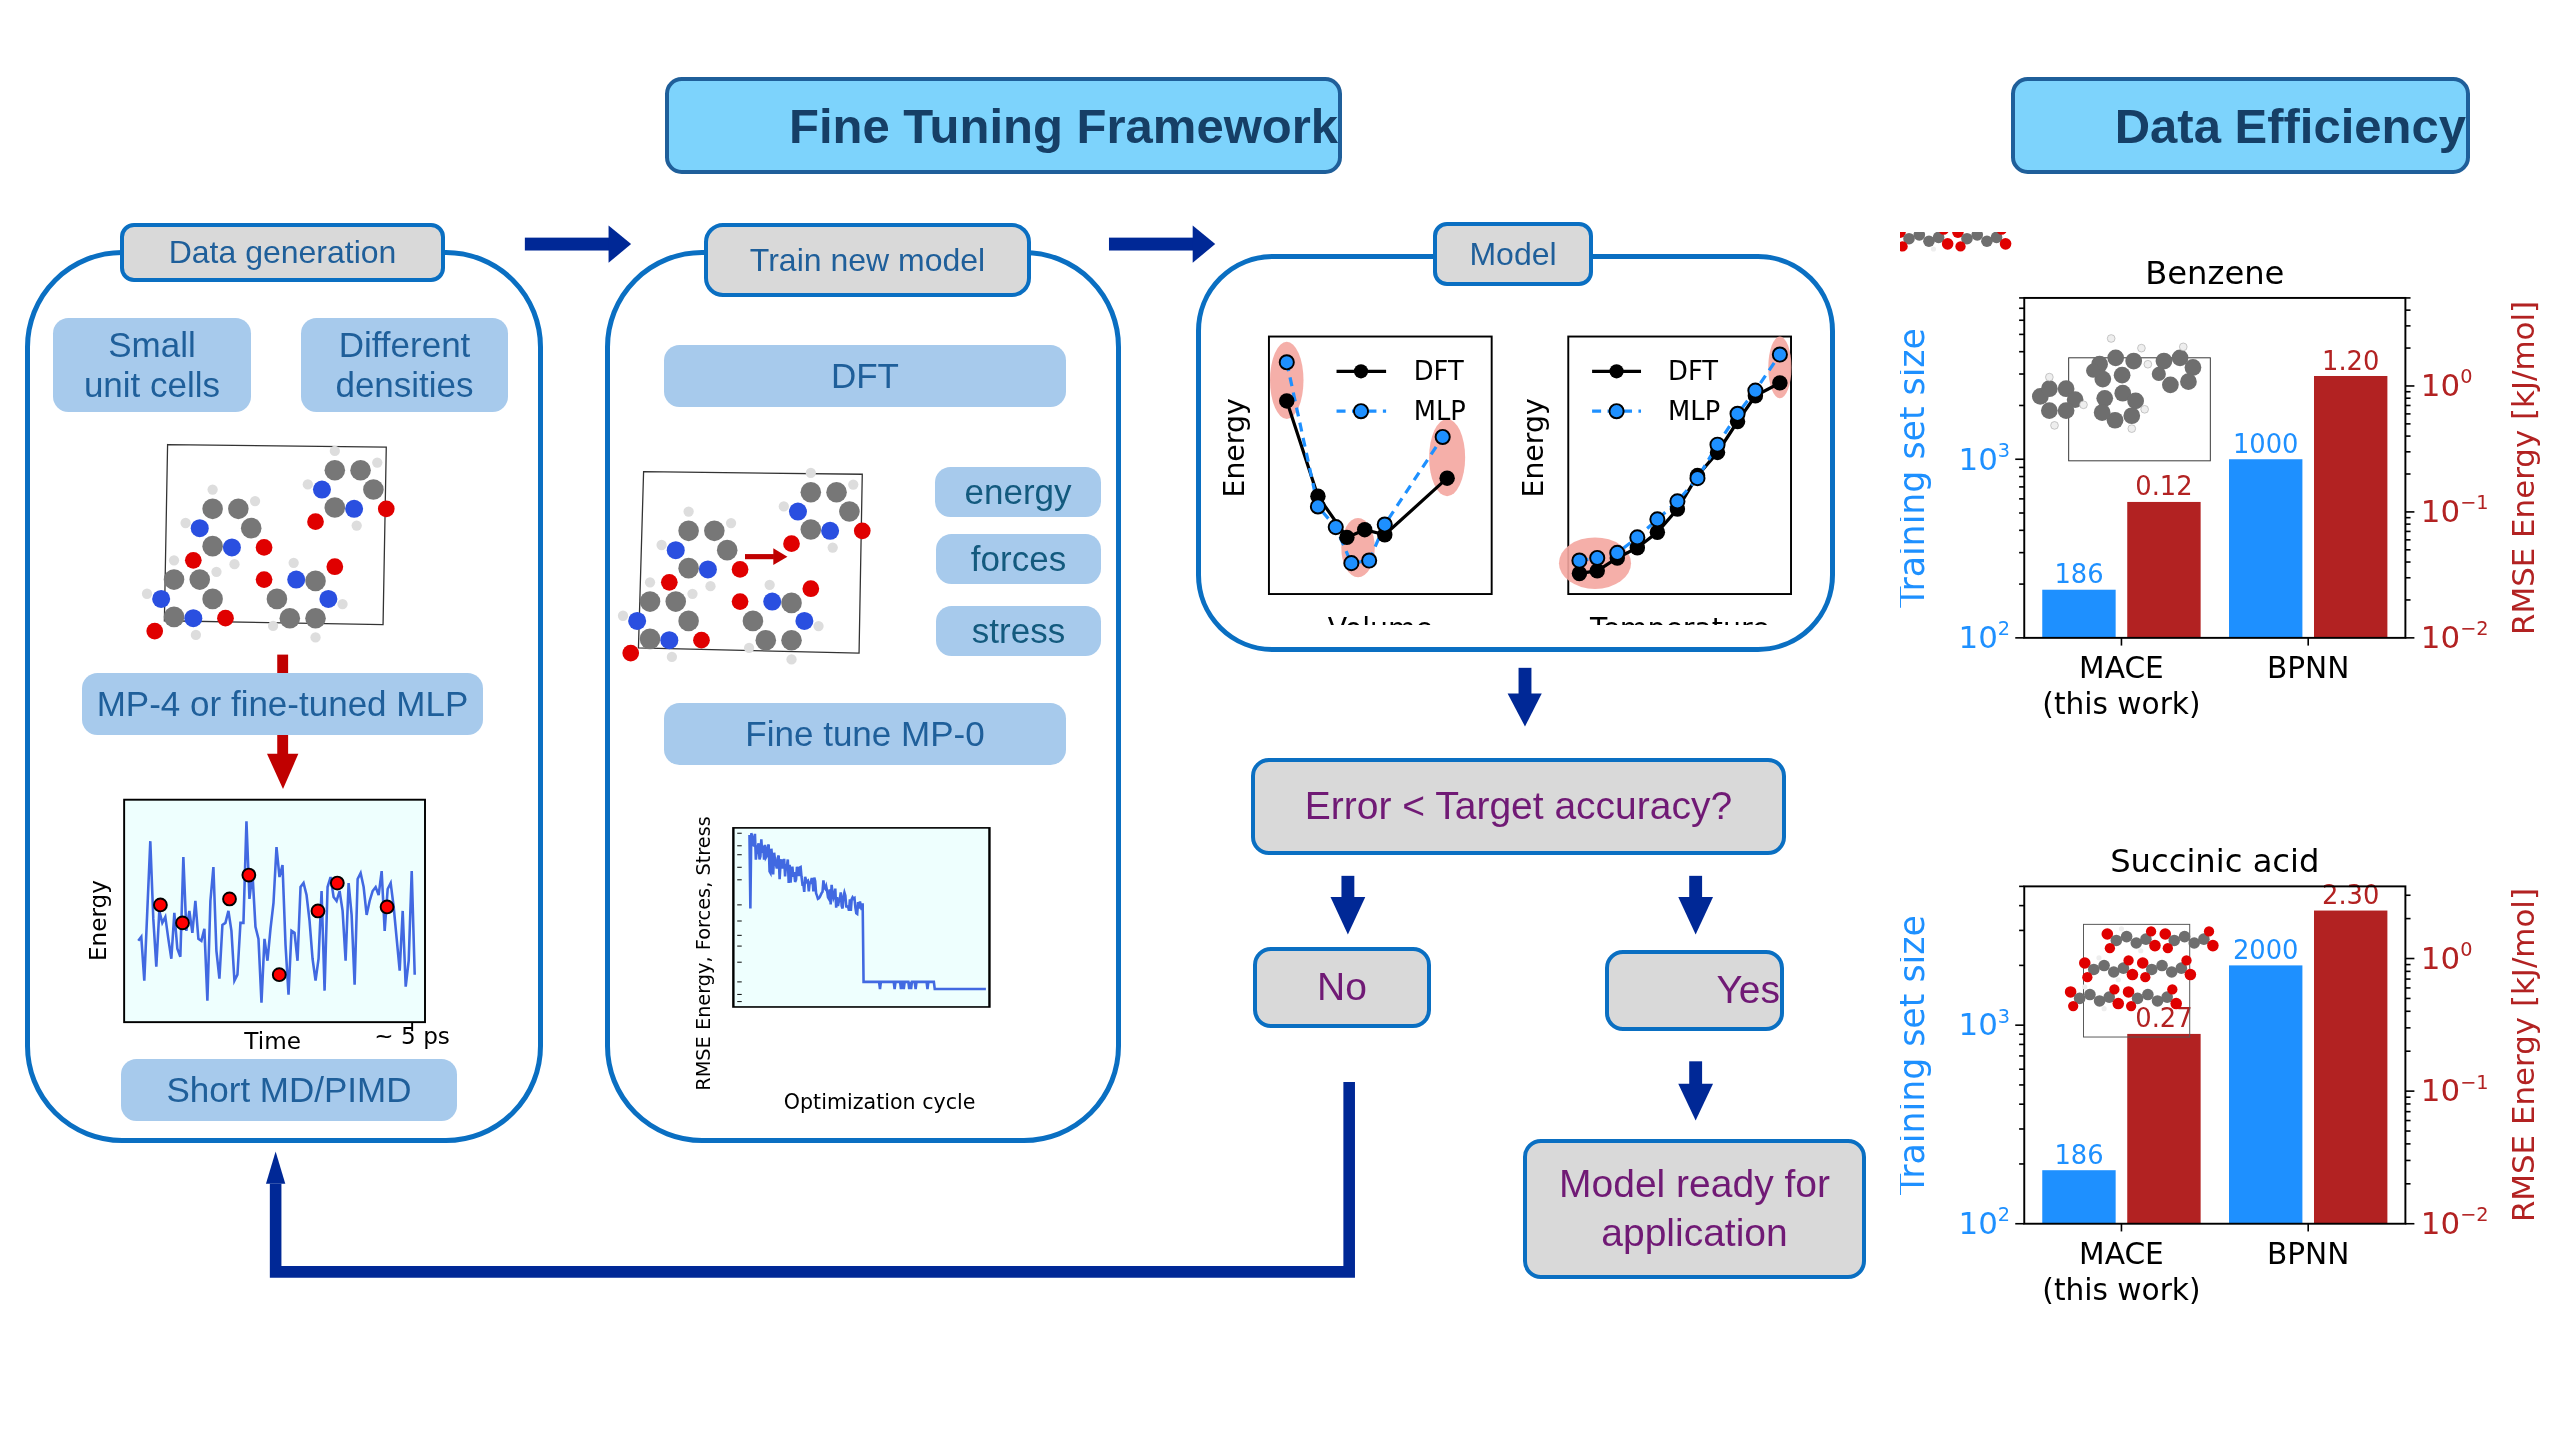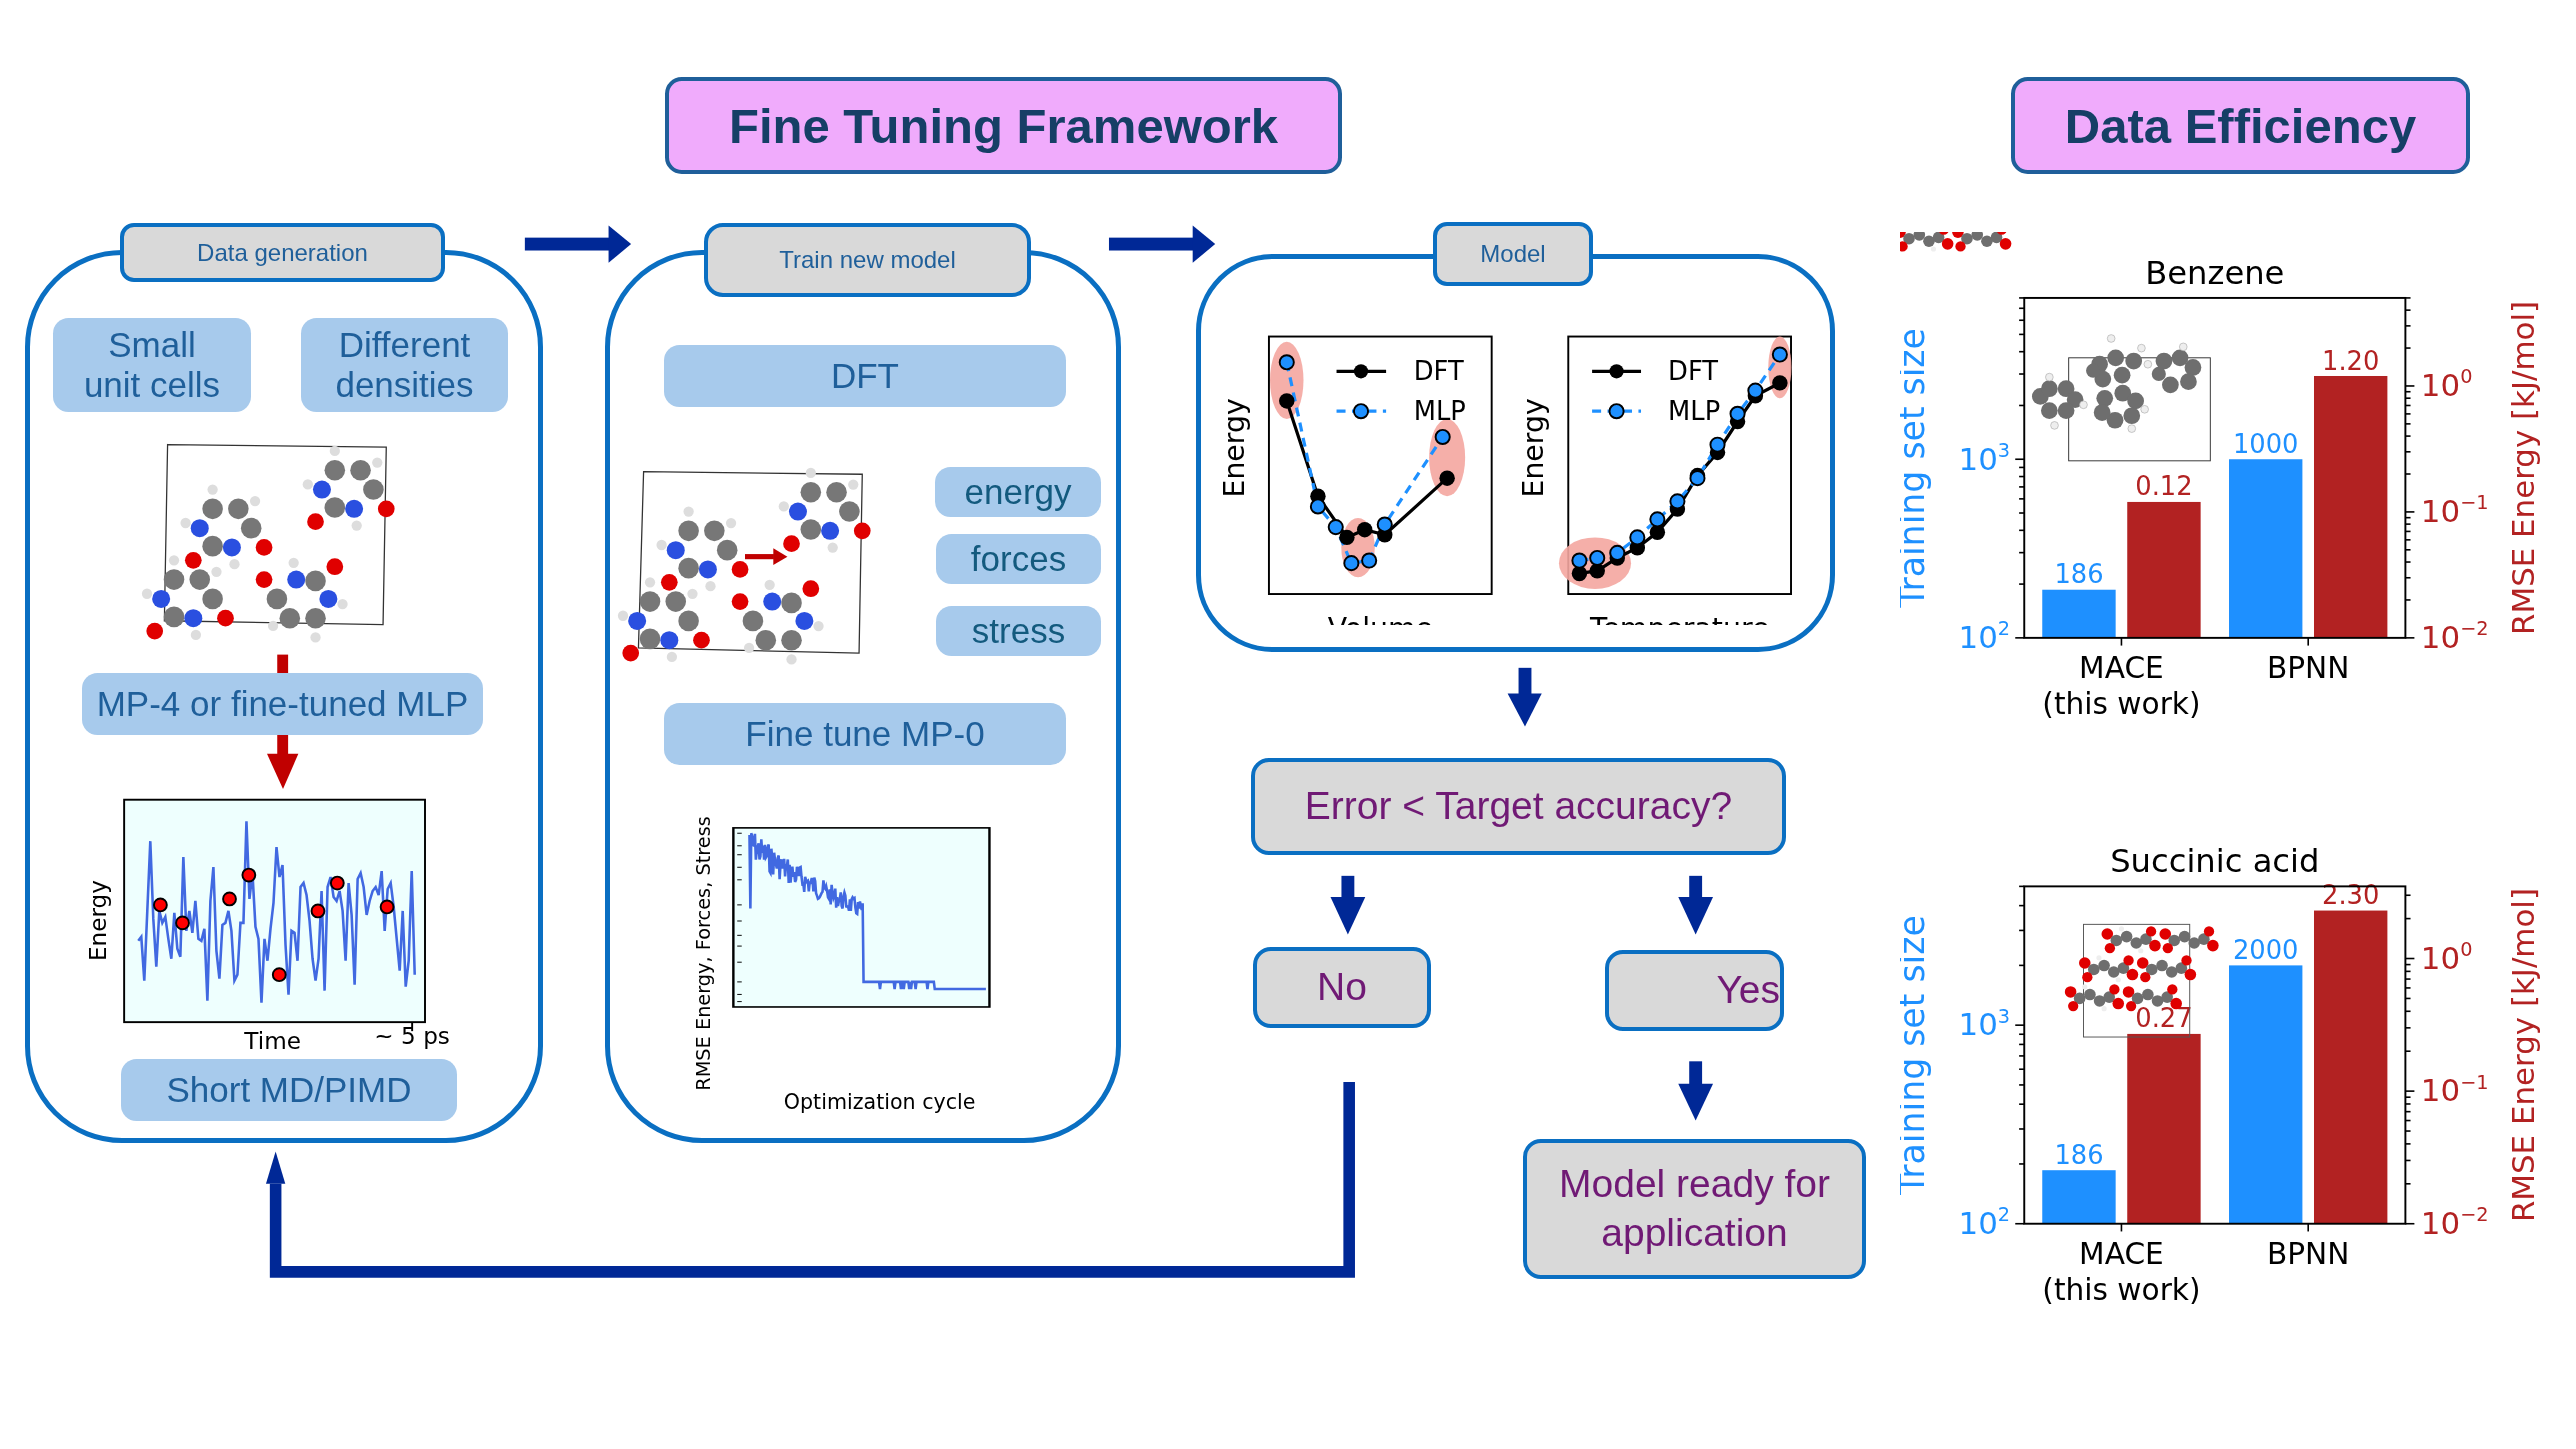--- a/index.html
+++ b/index.html
@@ -1,20 +1,20 @@
 <!DOCTYPE html>
 <html style="font-size:10.3px"><head>
 <meta charset="utf-8">
 <style>
   html, body { margin:0; padding:0; background:#ffffff; }
   body { width:2576px; height:1449px; position:relative; overflow:hidden; font-family:"Liberation Sans", sans-serif; }
   .abs { position:absolute; }
-  .title-box { position:absolute; border:4.5px solid #1f5f9a; border-radius:16.7px; background:#f0abfc; display:flex; align-items:center; justify-content:center; color:#163f66; font-weight:bold; font-size:49px; box-sizing:border-box; }
+  .title-box { position:absolute; border:4.5px solid #1f5f9a; border-radius:16.7px; background:#7dd3fc; display:flex; align-items:center; justify-content:flex-end; color:#163f66; font-weight:bold; font-size:49px; box-sizing:border-box; }
   .panel { position:absolute; border:5.2px solid #0a6fc2; border-radius:97px; box-sizing:border-box; background:#fff; }
-  .tag { position:absolute; background:#d9d9d9; border:4.5px solid #0a6fc2; border-radius:14px; color:#1f5f9a; font-size:24px; display:flex; align-items:center; justify-content:center; box-sizing:border-box; }
+  .tag { position:absolute; background:#d9d9d9; border:4.5px solid #0a6fc2; border-radius:14px; color:#1f5f9a; font-size:32px; display:flex; align-items:center; justify-content:center; box-sizing:border-box; }
   .chip { position:absolute; background:#a7caec; border-radius:15.5px; color:#1f5f9a; font-size:35px; display:flex; align-items:center; justify-content:center; text-align:center; line-height:1.15; box-sizing:border-box; }
   .chip.dark { color:#135a7e; }
   .flow { position:absolute; background:#d9d9d9; border:4.5px solid #0a6fc2; border-radius:18px; color:#701a75; font-size:39px; display:flex; align-items:center; justify-content:center; text-align:center; line-height:1.25; box-sizing:border-box; }
   svg text { font-family:"DejaVu Sans", sans-serif; }
 </style>
 </head>
 <body>
 
 <div class="title-box" style="left:665px;top:77px;width:677px;height:97px;">
   <span>Fine Tuning Framework</span>

